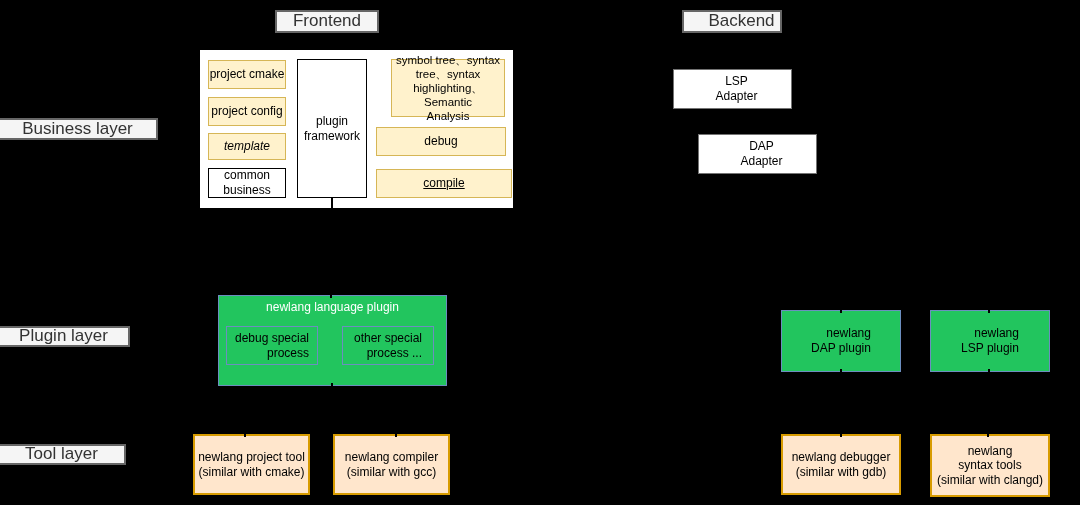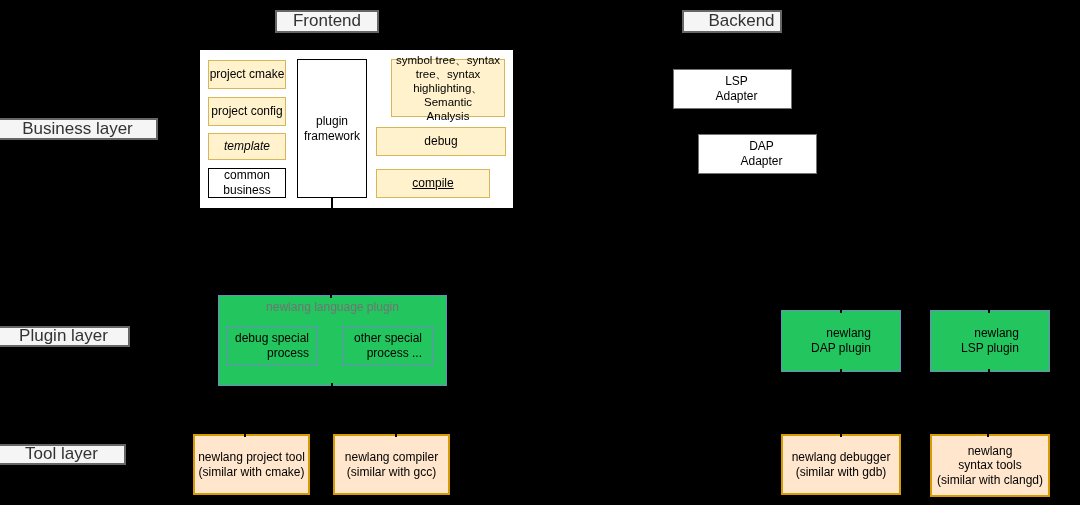--- a/index.html
+++ b/index.html
@@ -36,21 +36,21 @@
   }
   .stub{
     position:absolute;
     width:2px;height:6px;
     background:#000000;
   }
   .container-title{
     position:absolute;
     text-align:center;
     font-size:12px;
-    color:#737373;
+    color:#ffffff;
   }
 </style>
 </head>
 <body>
 
 <div id="canvas">
 
   <div class="box title-label" style="left:275px;top:10px;width:104px;height:23px;">Frontend</div>
   <div class="box title-label" style="left:682px;top:10px;width:100px;height:23px;padding-left:19px;">Backend</div>
 
@@ -67,21 +67,21 @@
 business</div>
 
   <div class="box white-black pre" style="left:297px;top:59px;width:70px;height:139px;">plugin
 framework</div>
 
   <div class="box yellow pre" style="left:391px;top:59px;width:114px;height:58px;font-size:11.5px;">symbol tree、syntax
 tree、syntax
 highlighting、Semantic
 Analysis</div>
   <div class="box yellow" style="left:376px;top:127px;width:130px;height:29px;">debug</div>
-  <div class="box yellow" style="left:376px;top:169px;width:114px;height:29px;text-decoration:underline;">compile</div>
+  <div class="box yellow" style="left:376px;top:169px;width:136px;height:29px;text-decoration:underline;">compile</div>
 
   <div class="stub" style="left:331px;top:197px;height:12px;"></div>
 
   <div class="box white-gray pre" style="left:673px;top:69px;width:119px;height:40px;">LSP
 Adapter</div>
   <div class="box white-gray pre" style="left:673px;top:134px;width:119px;height:40px;margin-left:25px;">DAP
 Adapter</div>
 
   <div class="box blue" style="left:218px;top:295px;width:229px;height:91px;"></div>
   <div class="container-title" style="left:218px;top:300px;width:229px;">newlang language plugin</div>

